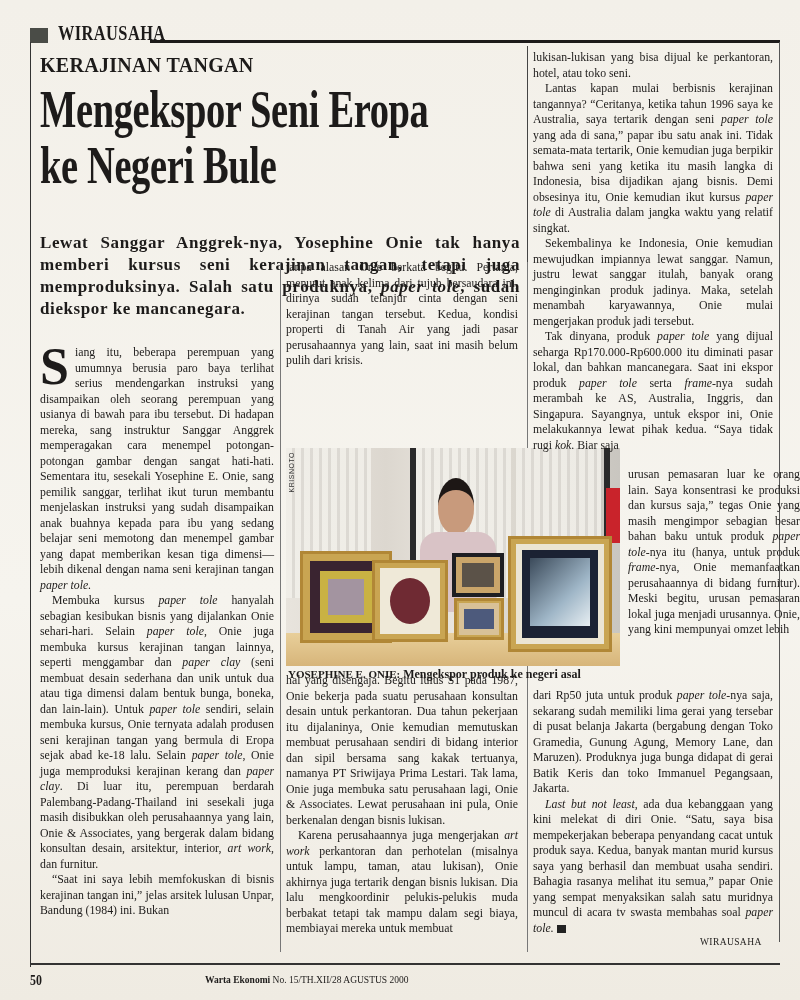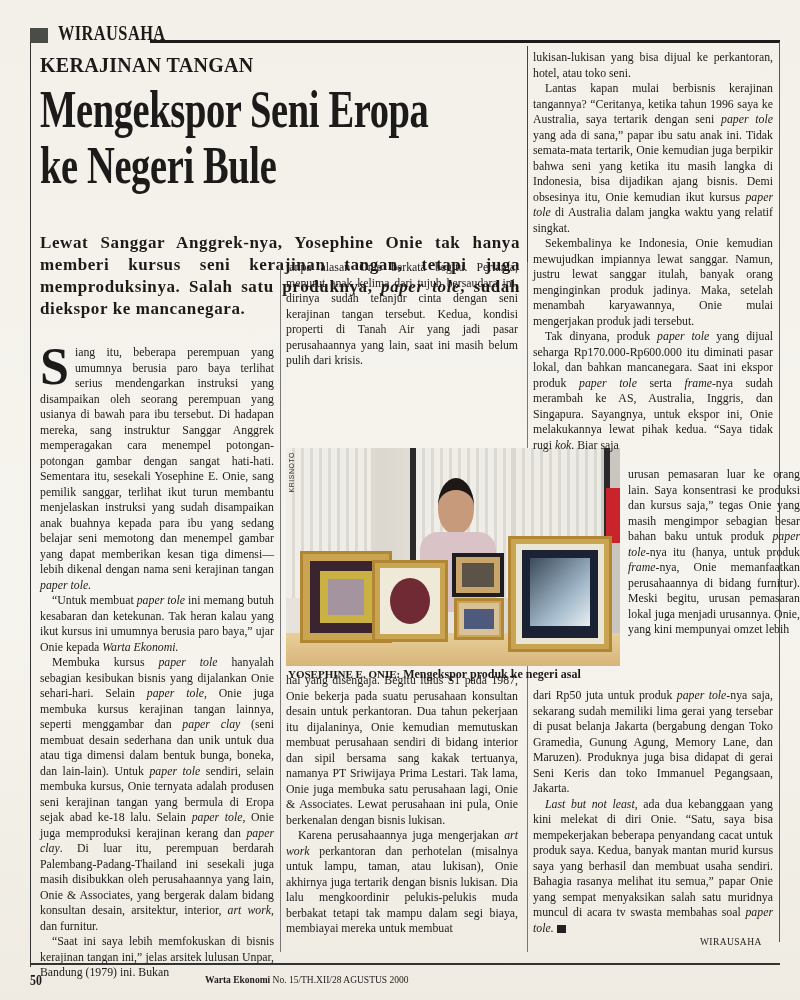--- a/index.html
+++ b/index.html
@@ -95,23 +95,22 @@
     <div>ke Negeri Bule</div>
   </div>
 
   <div class="lede"><span>Lewat Sanggar Anggrek-nya, Yosephine Onie tak hanya memberi kursus seni kerajinan tangan, tetapi juga memproduksinya. Salah satu produknya, </span><em>paper tole</em><span>, sudah diekspor ke mancanegara.</span></div>
 
   <div class="col-sep-1"></div>
   <div class="col-sep-2"></div>
 
   <div class="col col1">
     <p class="noindent"><span class="dropcap">S</span><span>iang itu, beberapa perempuan yang umumnya berusia paro baya terlihat serius mendengarkan instruksi yang disampaikan oleh seorang perempuan yang usianya di bawah para ibu tersebut. Di hadapan mereka, sang instruktur Sanggar Anggrek memperagakan cara menempel potongan-potongan gambar dengan sangat hati-hati. Sementara itu, sesekali Yosephine E. Onie, sang pemilik sanggar, terlihat ikut turun membantu menjelaskan instruksi yang sudah disampaikan anak buahnya kepada para ibu yang sedang belajar seni memotong dan menempel gambar yang dapat mem­berikan kesan tiga dimensi—lebih dikenal dengan nama seni kerajinan tangan </span><em>paper tole.</em></p>
-    <p><span>“Untuk membuat </span><em>paper tole</em><span> ini memang butuh kesabaran dan ketekunan. Tak heran kalau yang ikut kursus ini umumnya berusia paro baya,” ujar Onie kepada </span><em>Warta Eko­nomi.</em></p>
     <p><span>Membuka kursus </span><em>paper tole</em><span> hanyalah sebagian kesibukan bisnis yang dijalankan Onie sehari-hari. Selain </span><em>paper tole</em><span>, Onie juga membuka kursus kerajinan tangan lainnya, seperti menggambar dan </span><em>paper clay</em><span> (seni membuat desain sederhana dan unik untuk dua atau tiga dimensi dalam bentuk bunga, boneka, dan lain-lain). Untuk </span><em>paper tole</em><span> sendiri, selain membuka kursus, Onie ternyata adalah produsen seni kerajinan tangan yang bermula di Eropa sejak abad ke-18 lalu. Selain </span><em>paper tole</em><span>, Onie juga mem­produksi kerajinan kerang dan </span><em>paper clay</em><span>. Di luar itu, perempuan berdarah Palembang-Padang-Thailand ini sesekali juga masih disibukkan oleh perusahaannya yang lain, Onie &amp; Associates, yang bergerak dalam bidang konsultan desain, arsitektur, interior, </span><em>art work</em><span>, dan furnitur.</span></p>
-    <p>“Saat ini saya lebih memfokuskan di bisnis kerajinan tangan ini,” jelas arsitek lulusan Unpar, Bandung (1979) ini. Bukan</p>
+    <p>“Saat ini saya lebih memfokuskan di bisnis kerajinan tangan ini,” jelas arsitek lulusan Unpar, Bandung (1984) ini. Bukan</p>
   </div>
 
   <div class="col col2">
     <p class="noindent">tanpa alasan Onie berkata begitu. Pertama, menurut anak kelima dari tujuh bersaudara ini, dirinya sudah telanjur cinta dengan seni kerajinan tangan tersebut. Kedua, kondisi properti di Tanah Air yang jadi pasar perusahaannya yang lain, saat ini masih belum pulih dari krisis.</p>
   </div>
 
   <div class="photo">
     <div class="curtain" style="left:0;width:85px;"></div>
     <div class="pole" style="left:124px;"></div>
     <div class="curtain" style="left:130px;width:95px;"></div>
@@ -157,21 +156,21 @@
     <p><span>Lantas kapan mulai berbisnis kerajinan tangannya? “Ceritanya, ketika tahun 1996 saya ke Australia, saya tertarik dengan seni </span><em>paper tole</em><span> yang ada di sana,” papar ibu satu anak ini. Tidak semata-mata tertarik, Onie kemudian juga berpikir bahwa seni yang ketika itu masih langka di Indonesia, bisa dijadikan ajang bisnis. Demi obsesinya itu, Onie kemudian ikut kursus </span><em>paper tole</em><span> di Australia dalam jangka waktu yang relatif singkat.</span></p>
     <p>Sekembalinya ke Indonesia, Onie kemu­dian mewujudkan impiannya lewat sanggar. Namun, justru lewat sanggar itulah, banyak orang menginginkan produk jadinya. Maka, setelah menambah karyawannya, Onie mulai mengerjakan produk jadi tersebut.</p>
     <p><span>Tak dinyana, produk </span><em>paper tole</em><span> yang dijual seharga Rp170.000-Rp600.000 itu diminati pasar lokal, dan bahkan manca­negara. Saat ini ekspor produk </span><em>paper tole</em><span> serta </span><em>frame</em><span>-nya sudah merambah ke AS, Australia, Inggris, dan Singapura. Sayangnya, untuk ekspor ini, Onie melakukannya lewat pihak kedua. “Saya tidak rugi </span><em>kok</em><span>. Biar saja</span></p>
   </div>
 
   <div class="col col3b">
     <p class="noindent"><span>urusan pemasaran luar ke orang lain. Saya konsentrasi ke produksi dan kursus saja,” tegas Onie yang masih meng­impor sebagian besar bahan baku untuk pro­duk </span><em>paper tole</em><span>-nya itu (hanya, untuk produk </span><em>frame</em><span>-nya, Onie me­manfaatkan perusaha­annya di bidang fur­nitur). Meski begitu, urusan pemasaran lokal juga menjadi urusan­nya. Onie, yang kini mempunyai omzet lebih</span></p>
   </div>
 
   <div class="col col3c">
-    <p class="noindent"><span>dari Rp50 juta untuk produk </span><em>paper tole</em><span>-nya saja, sekarang sudah memiliki lima gerai yang tersebar di pusat belanja Jakarta (bergabung dengan Toko Gramedia, Gunung Agung, Memory Lane, dan Maruzen). Pro­duknya juga bisa didapat di gerai Seni Keris dan toko Immanuel Pegangsaan, Jakarta.</span></p>
+    <p class="noindent"><span>dari Rp50 juta untuk produk </span><em>paper tole</em><span>-nya saja, sekarang sudah memiliki lima gerai yang tersebar di pusat belanja Jakarta (bergabung dengan Toko Gramedia, Gunung Agung, Memory Lane, dan Maruzen). Pro­duknya juga bunga didapat di gerai Batik Keris dan toko Immanuel Pegangsaan, Jakarta.</span></p>
     <p><em>Last but not least</em><span>, ada dua kebanggaan yang kini melekat di diri Onie. “Satu, saya bisa mempekerjakan beberapa penyandang cacat untuk produk saya. Kedua, banyak mantan murid kursus saya yang berhasil dan membuat usaha sendiri. Bahagia rasanya melihat itu semua,” papar Onie yang sempat menyaksikan salah satu muridnya muncul di acara tv swasta mem­bahas soal </span><em>paper tole.</em><span class="end-mark"></span></p>
   </div>
 
   <div class="byline">WIRAUSAHA</div>
 
   <div class="bottom-rule"></div>
   <div class="folio">50</div>
   <div class="footer-pub"><span class="pubname">Warta Ekonomi</span><span> No. 15/TH.XII/28 AGUSTUS 2000</span></div>
 
 </div>

